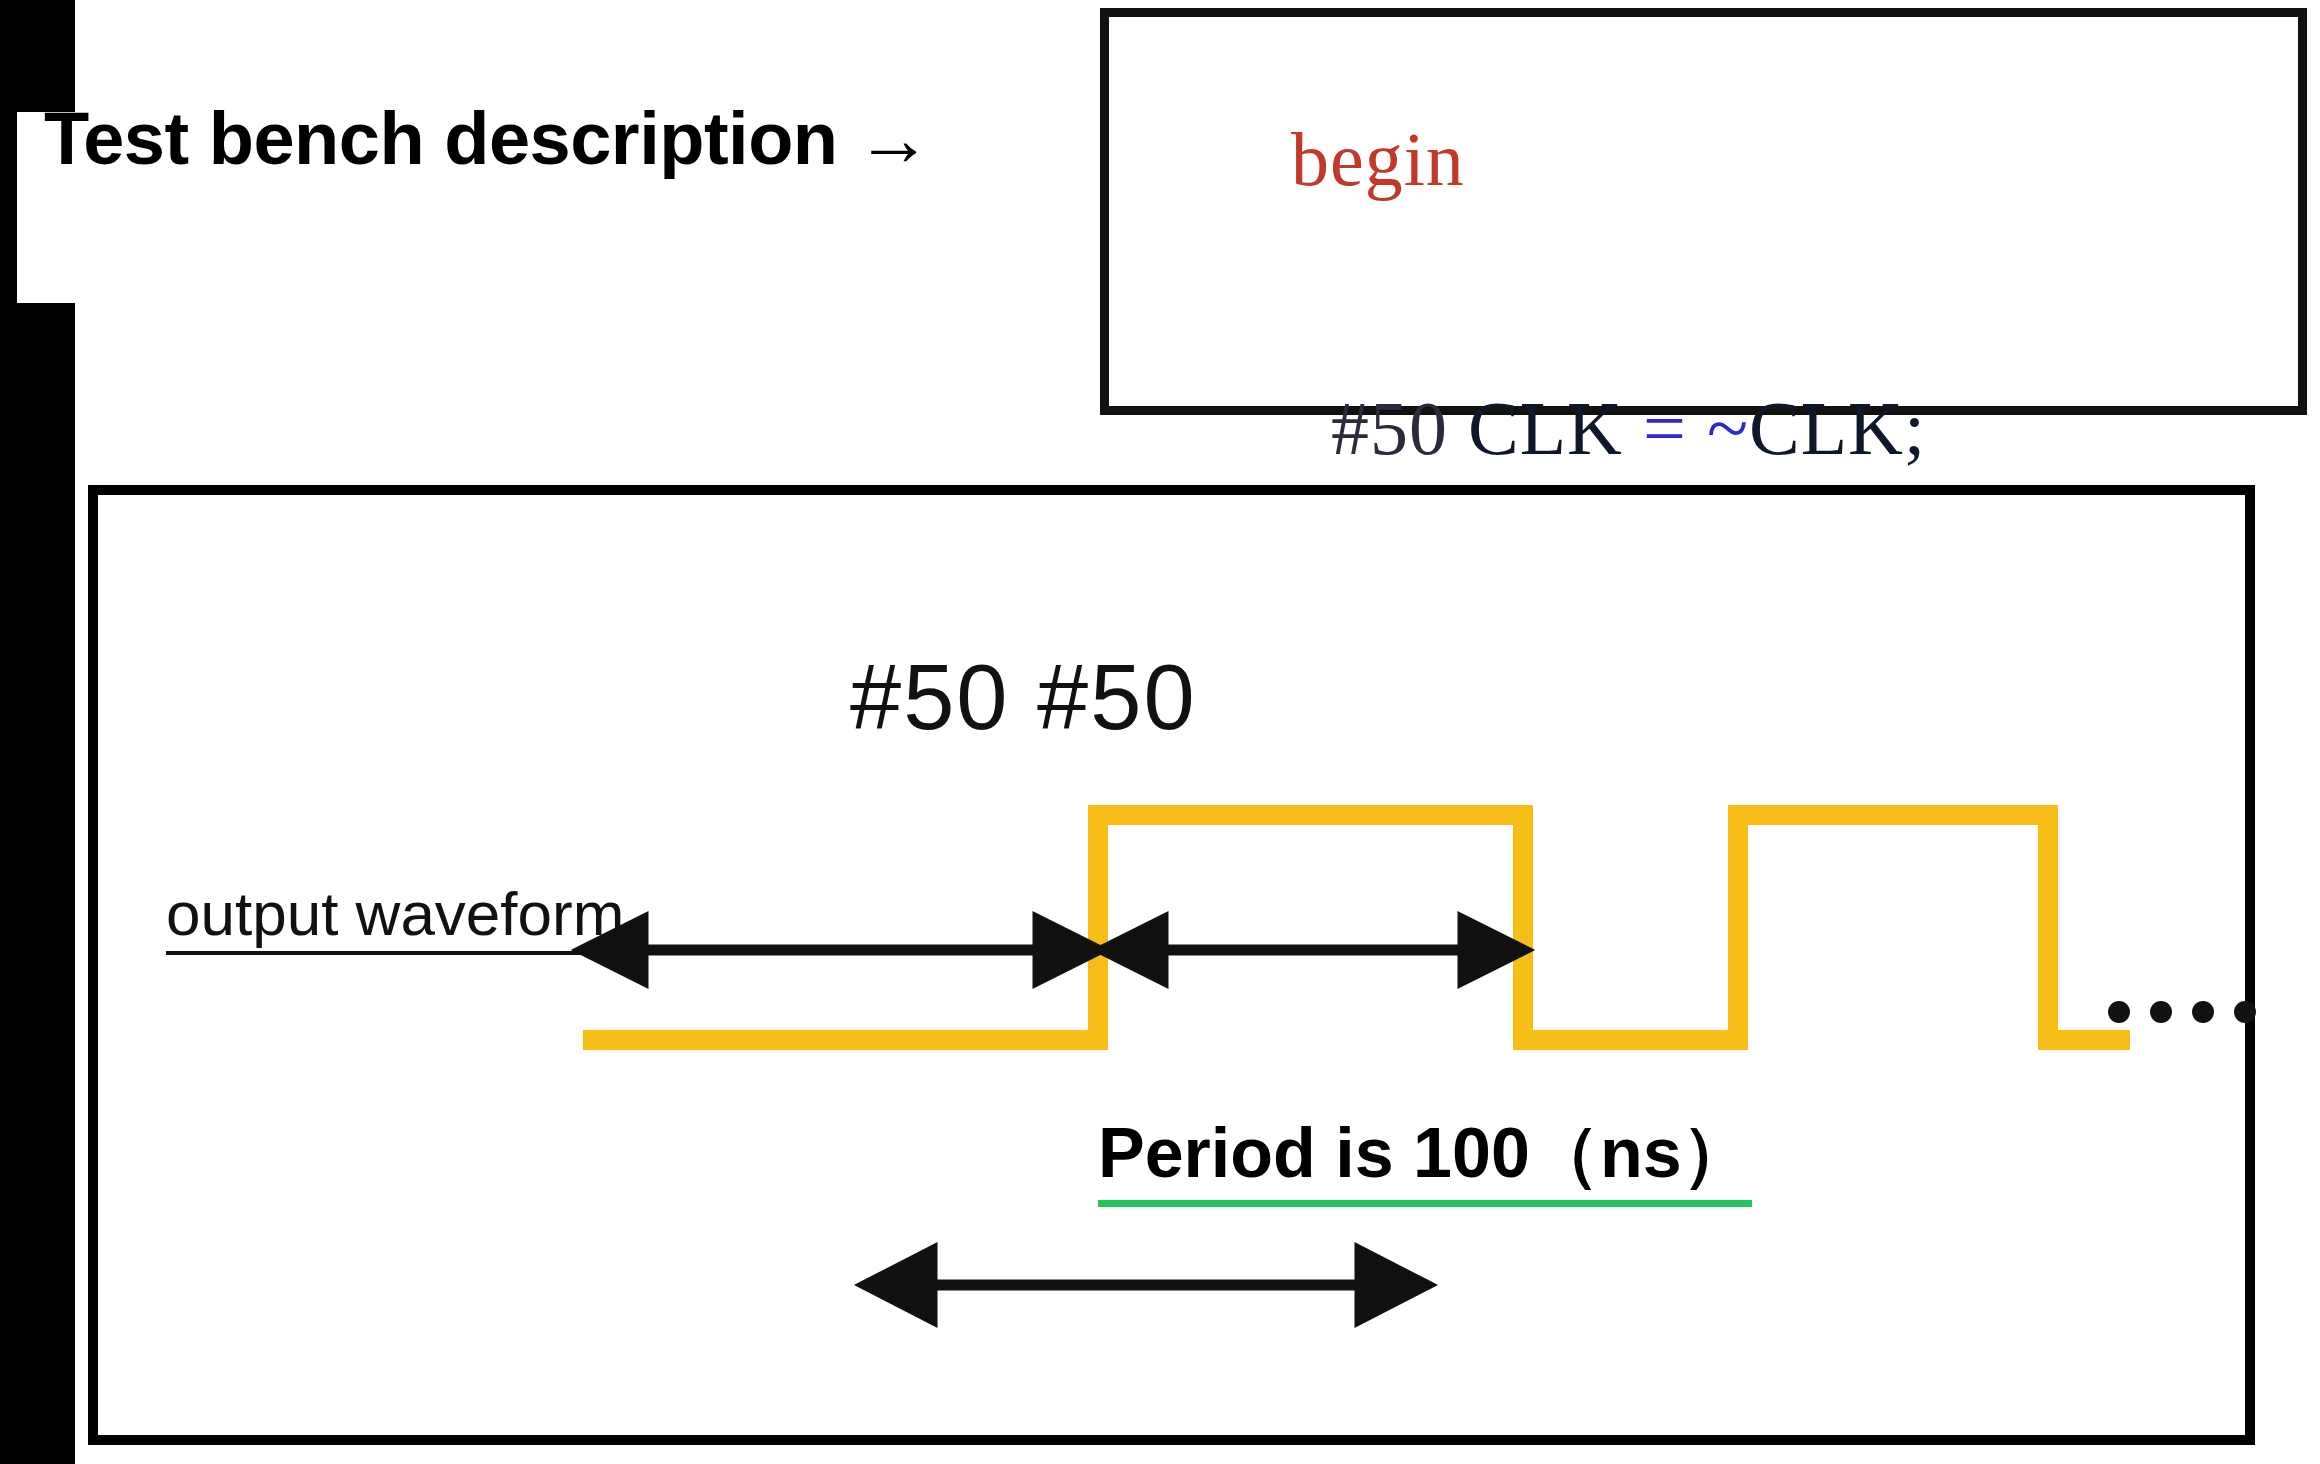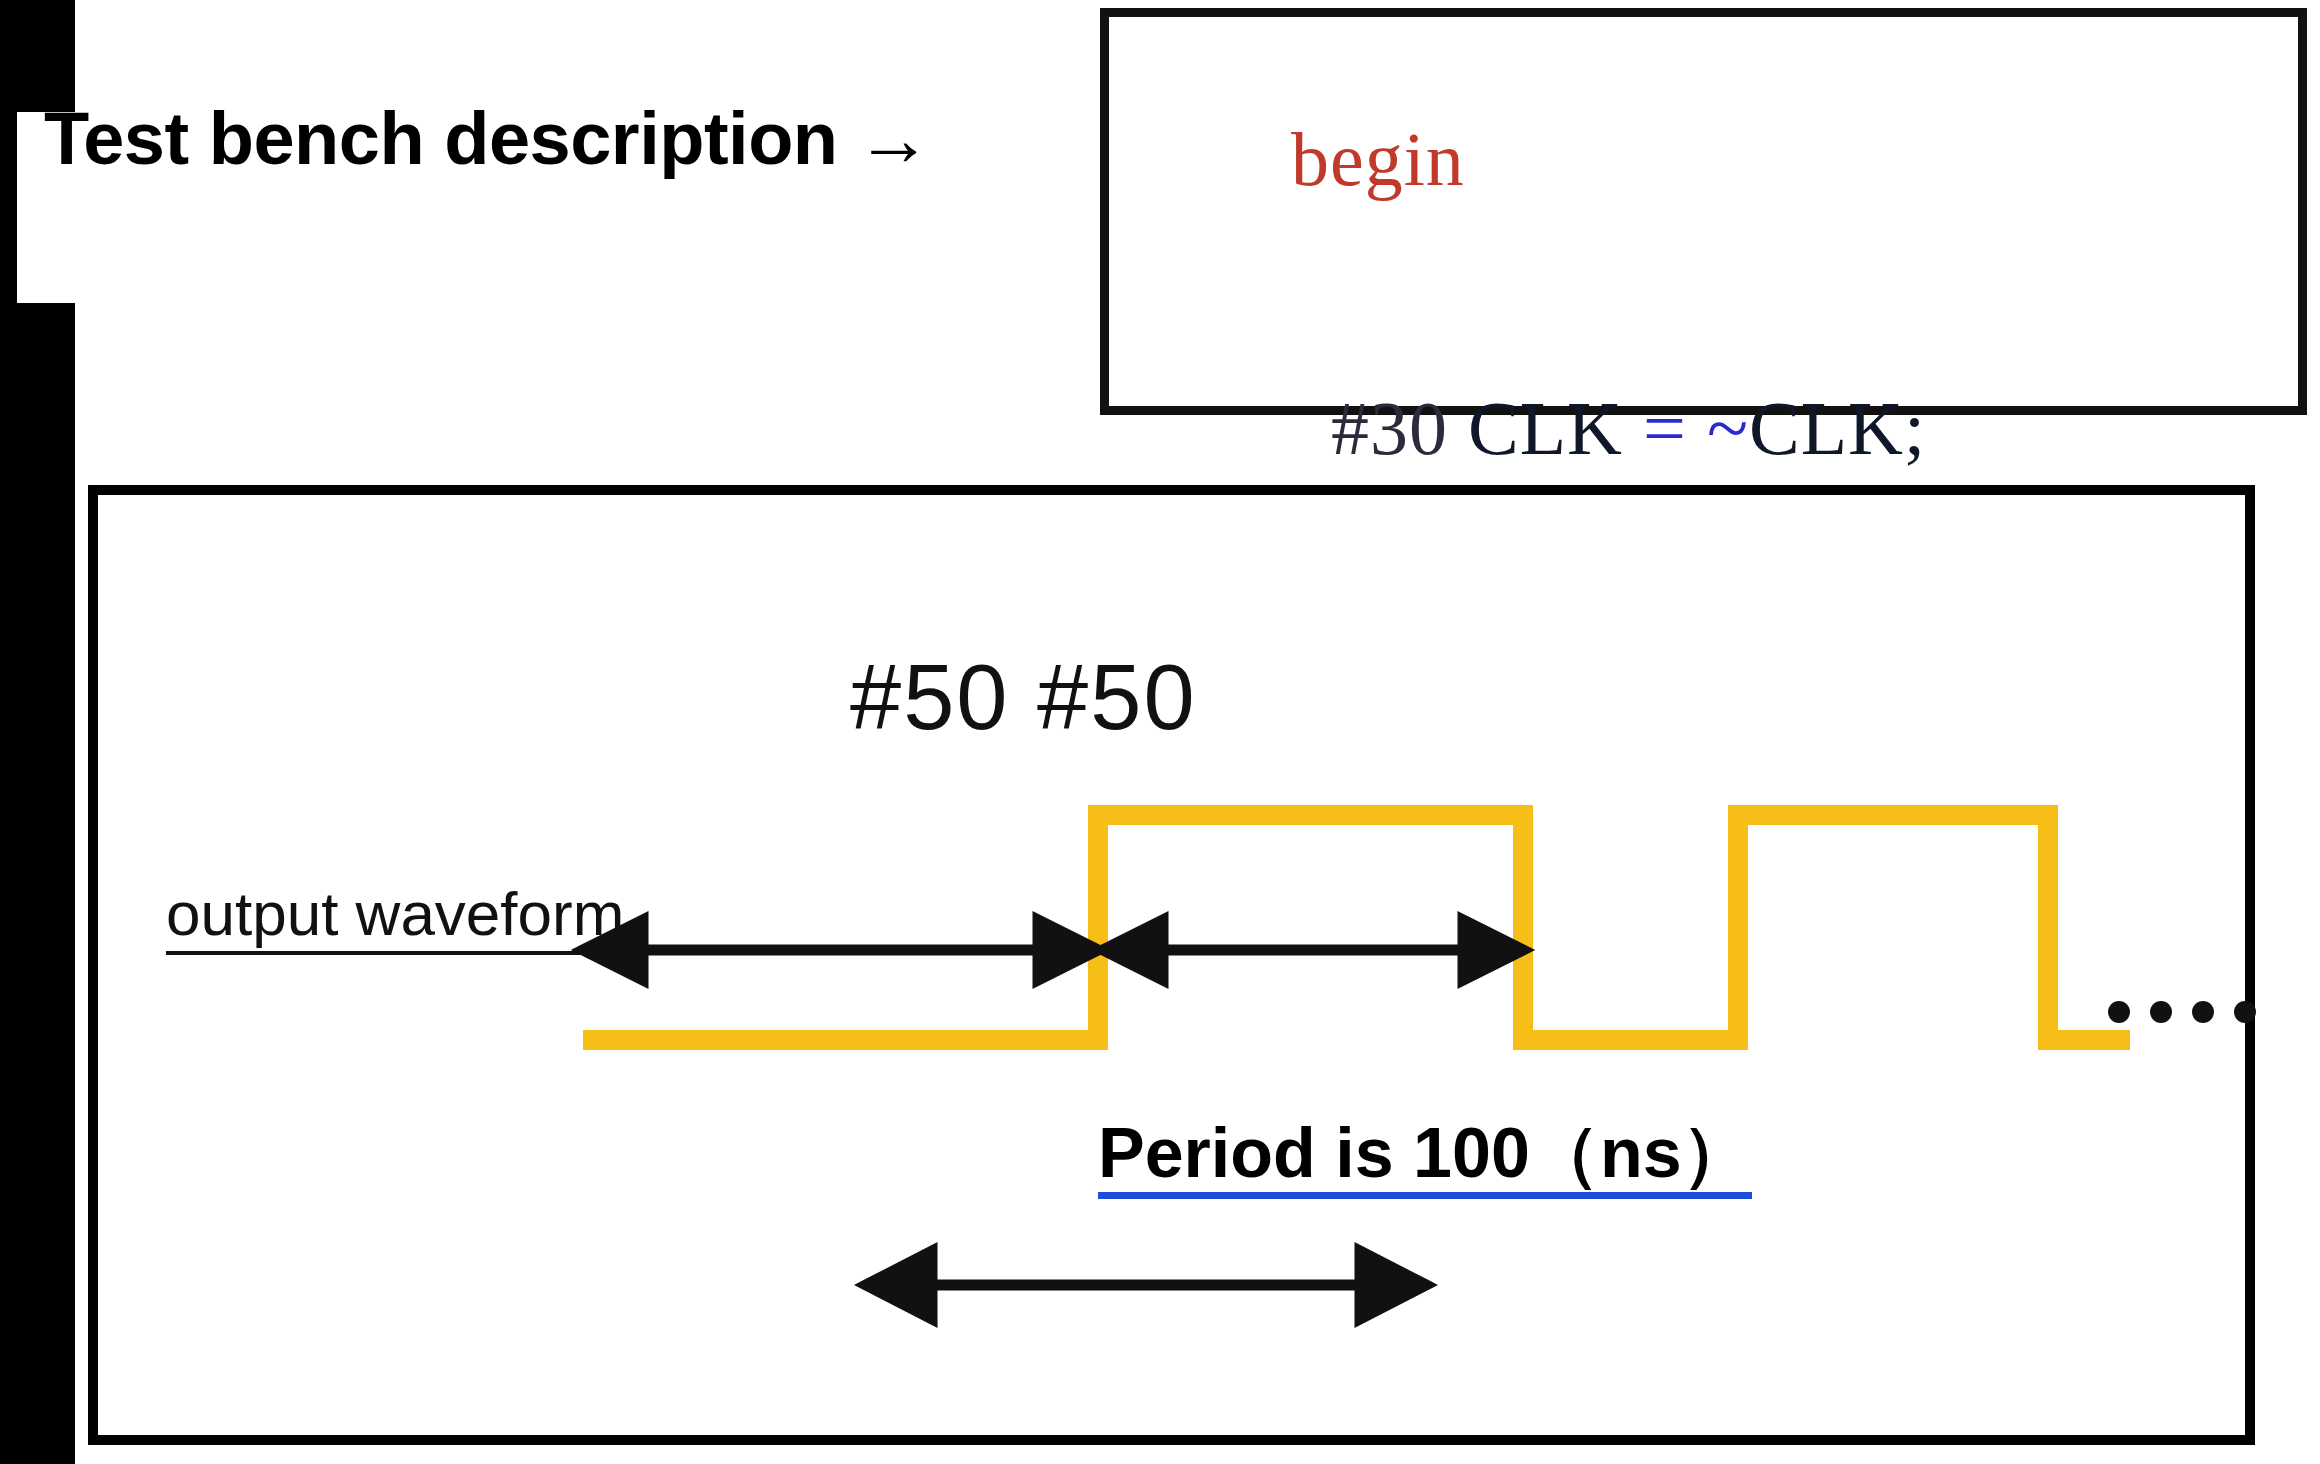--- a/index.html
+++ b/index.html
@@ -42,21 +42,21 @@
   
   .hashlabels{position:absolute;left:752px;top:150px;font-size:92px;
               font-weight:400;letter-spacing:2px;white-space:pre;color:#111;}
 
   
   .wave{position:absolute;left:0px;top:0px;width:2147px;height:940px;}
 
   
   .periodtext{position:absolute;left:1000px;top:612px;font-size:70px;
               font-weight:bold;white-space:nowrap;color:#000;}
-  .periodtext span{border-bottom:7px solid #1d4ed8;padding-bottom:0px;}
+  .periodtext span{border-bottom:7px solid #22c55e;padding-bottom:8px;}
 
   
   .dots{position:absolute;left:2010px;top:506px;display:flex;gap:20px;}
   .dots i{display:block;width:22px;height:22px;border-radius:50%;background:#111;}
 </style>
 </head>
 <body>
 
 <div class="stage">
 
@@ -68,21 +68,21 @@
     <span class="heading-text">Test bench description</span>
     <span class="heading-arrow">→</span>
   </div>
 
   <div class="codebox">
     <div class="codebox-inner">
       <div class="code-line">
         <span class="tok-kw">begin</span>
       </div>
       <div class="code-line">
-        <span class="tok-num">  #30</span><span class="tok-id"> CLK </span><span class="tok-op">=</span><span class="tok-id"> </span><span class="tok-op">~</span><span class="tok-id">CLK;</span>
+        <span class="tok-num">  #50</span><span class="tok-id"> CLK </span><span class="tok-op">=</span><span class="tok-id"> </span><span class="tok-op">~</span><span class="tok-id">CLK;</span>
       </div>
       <div class="code-line">
         <span class="tok-kw">end</span>
       </div>
     </div>
   </div>
 
   <div class="panel">
 
     <div class="caption">

